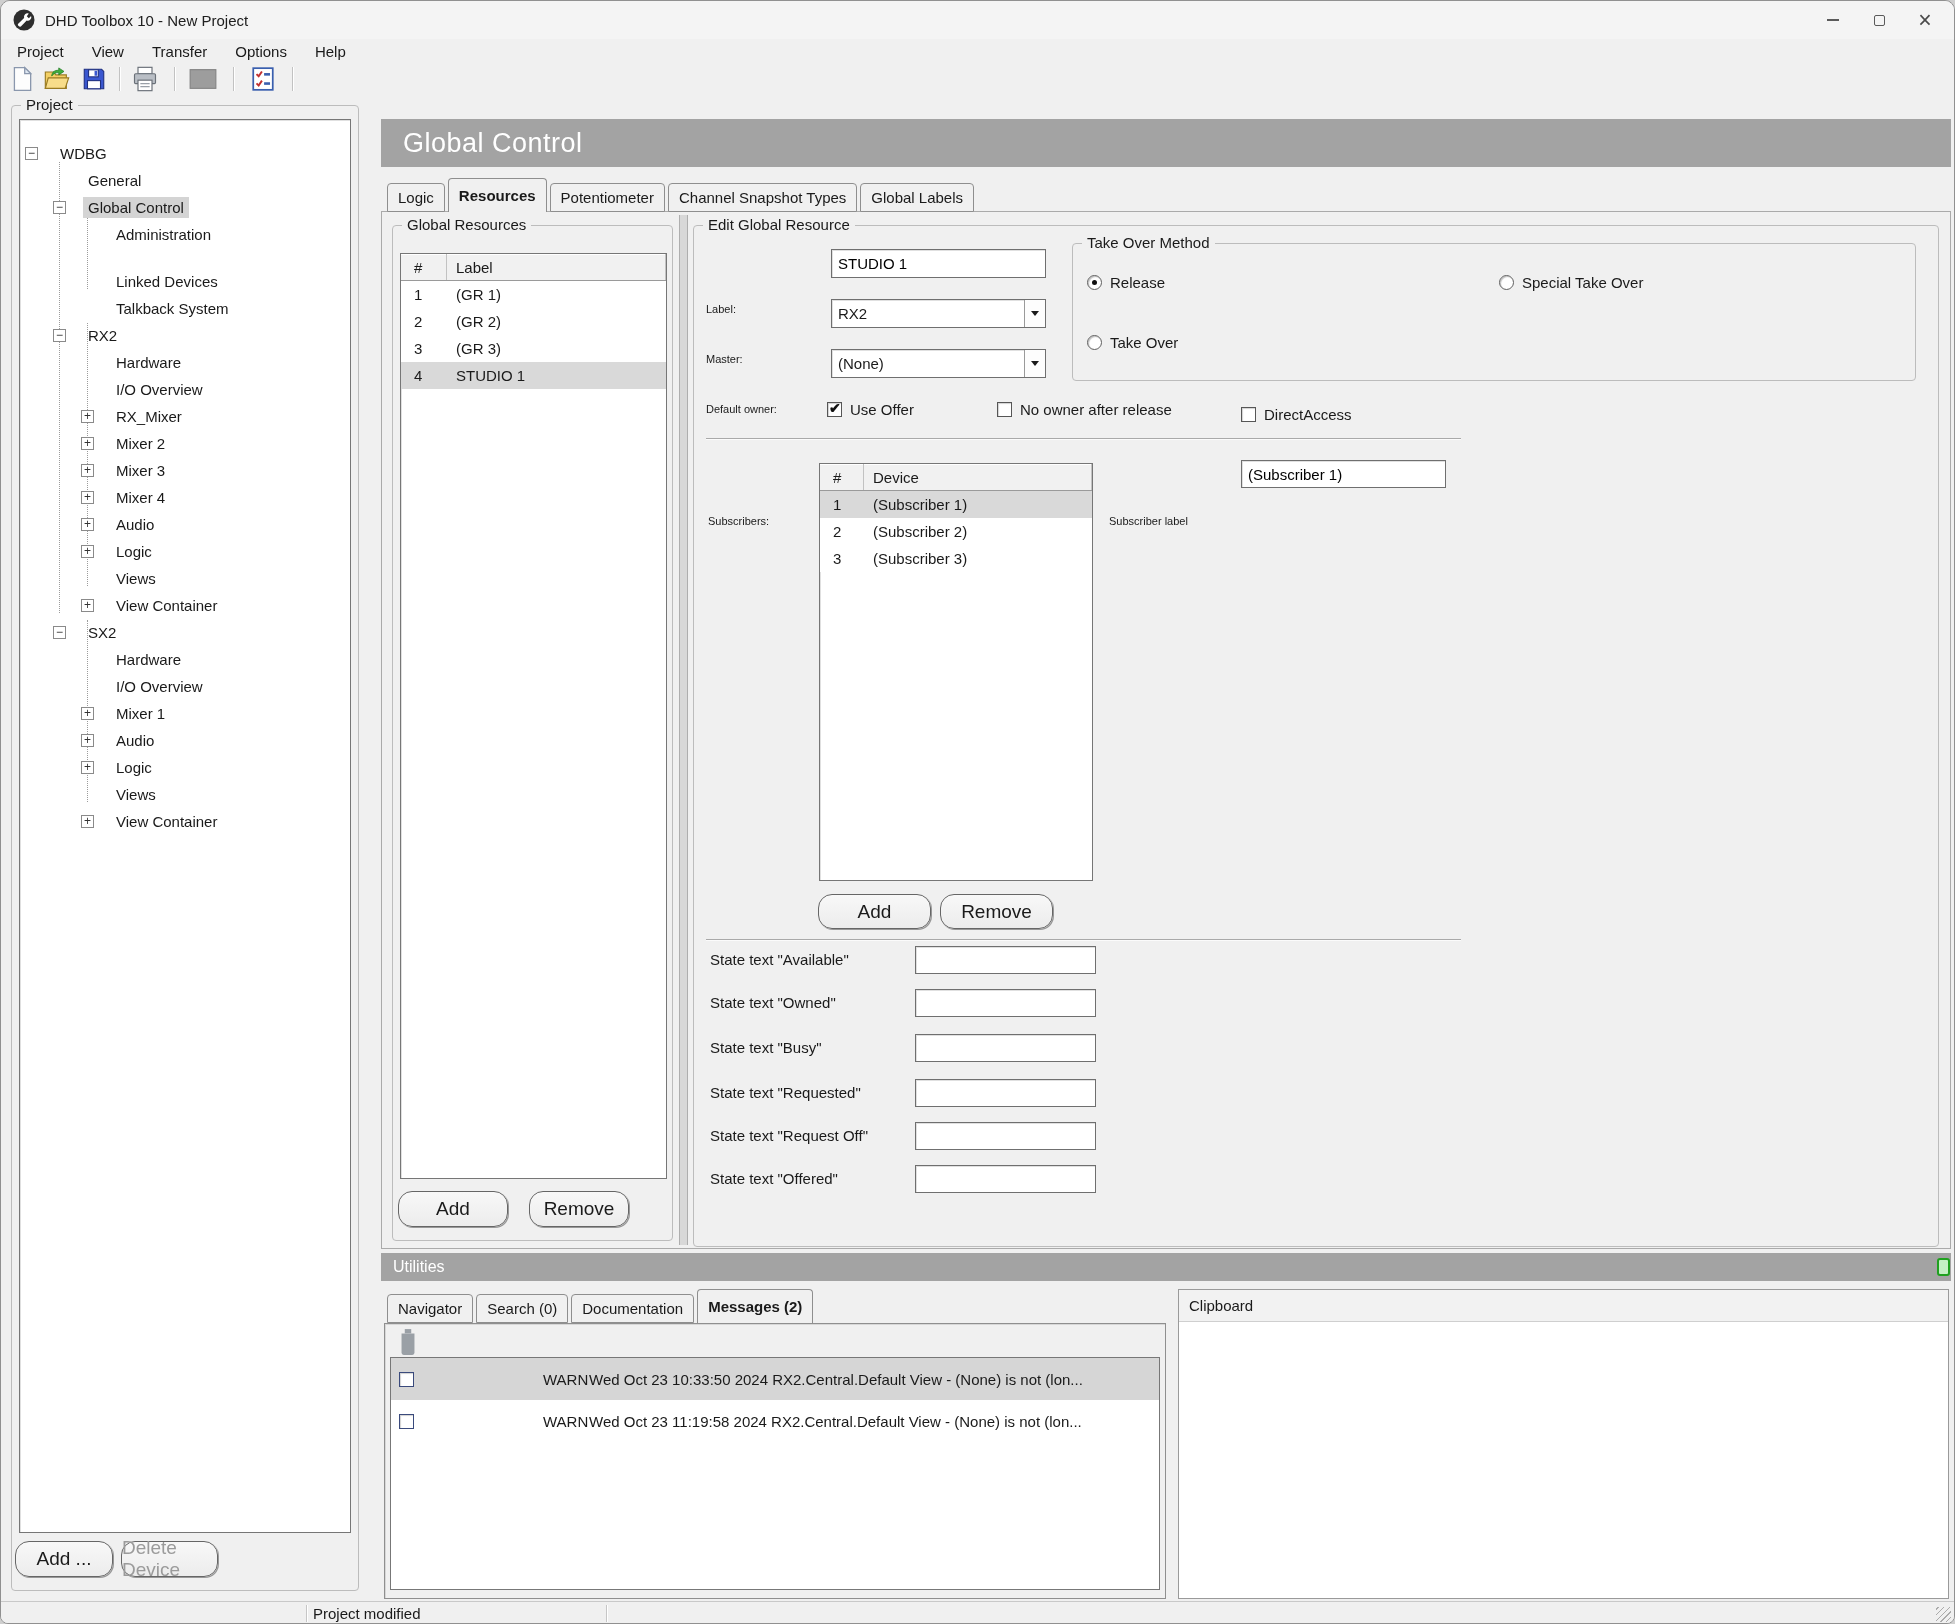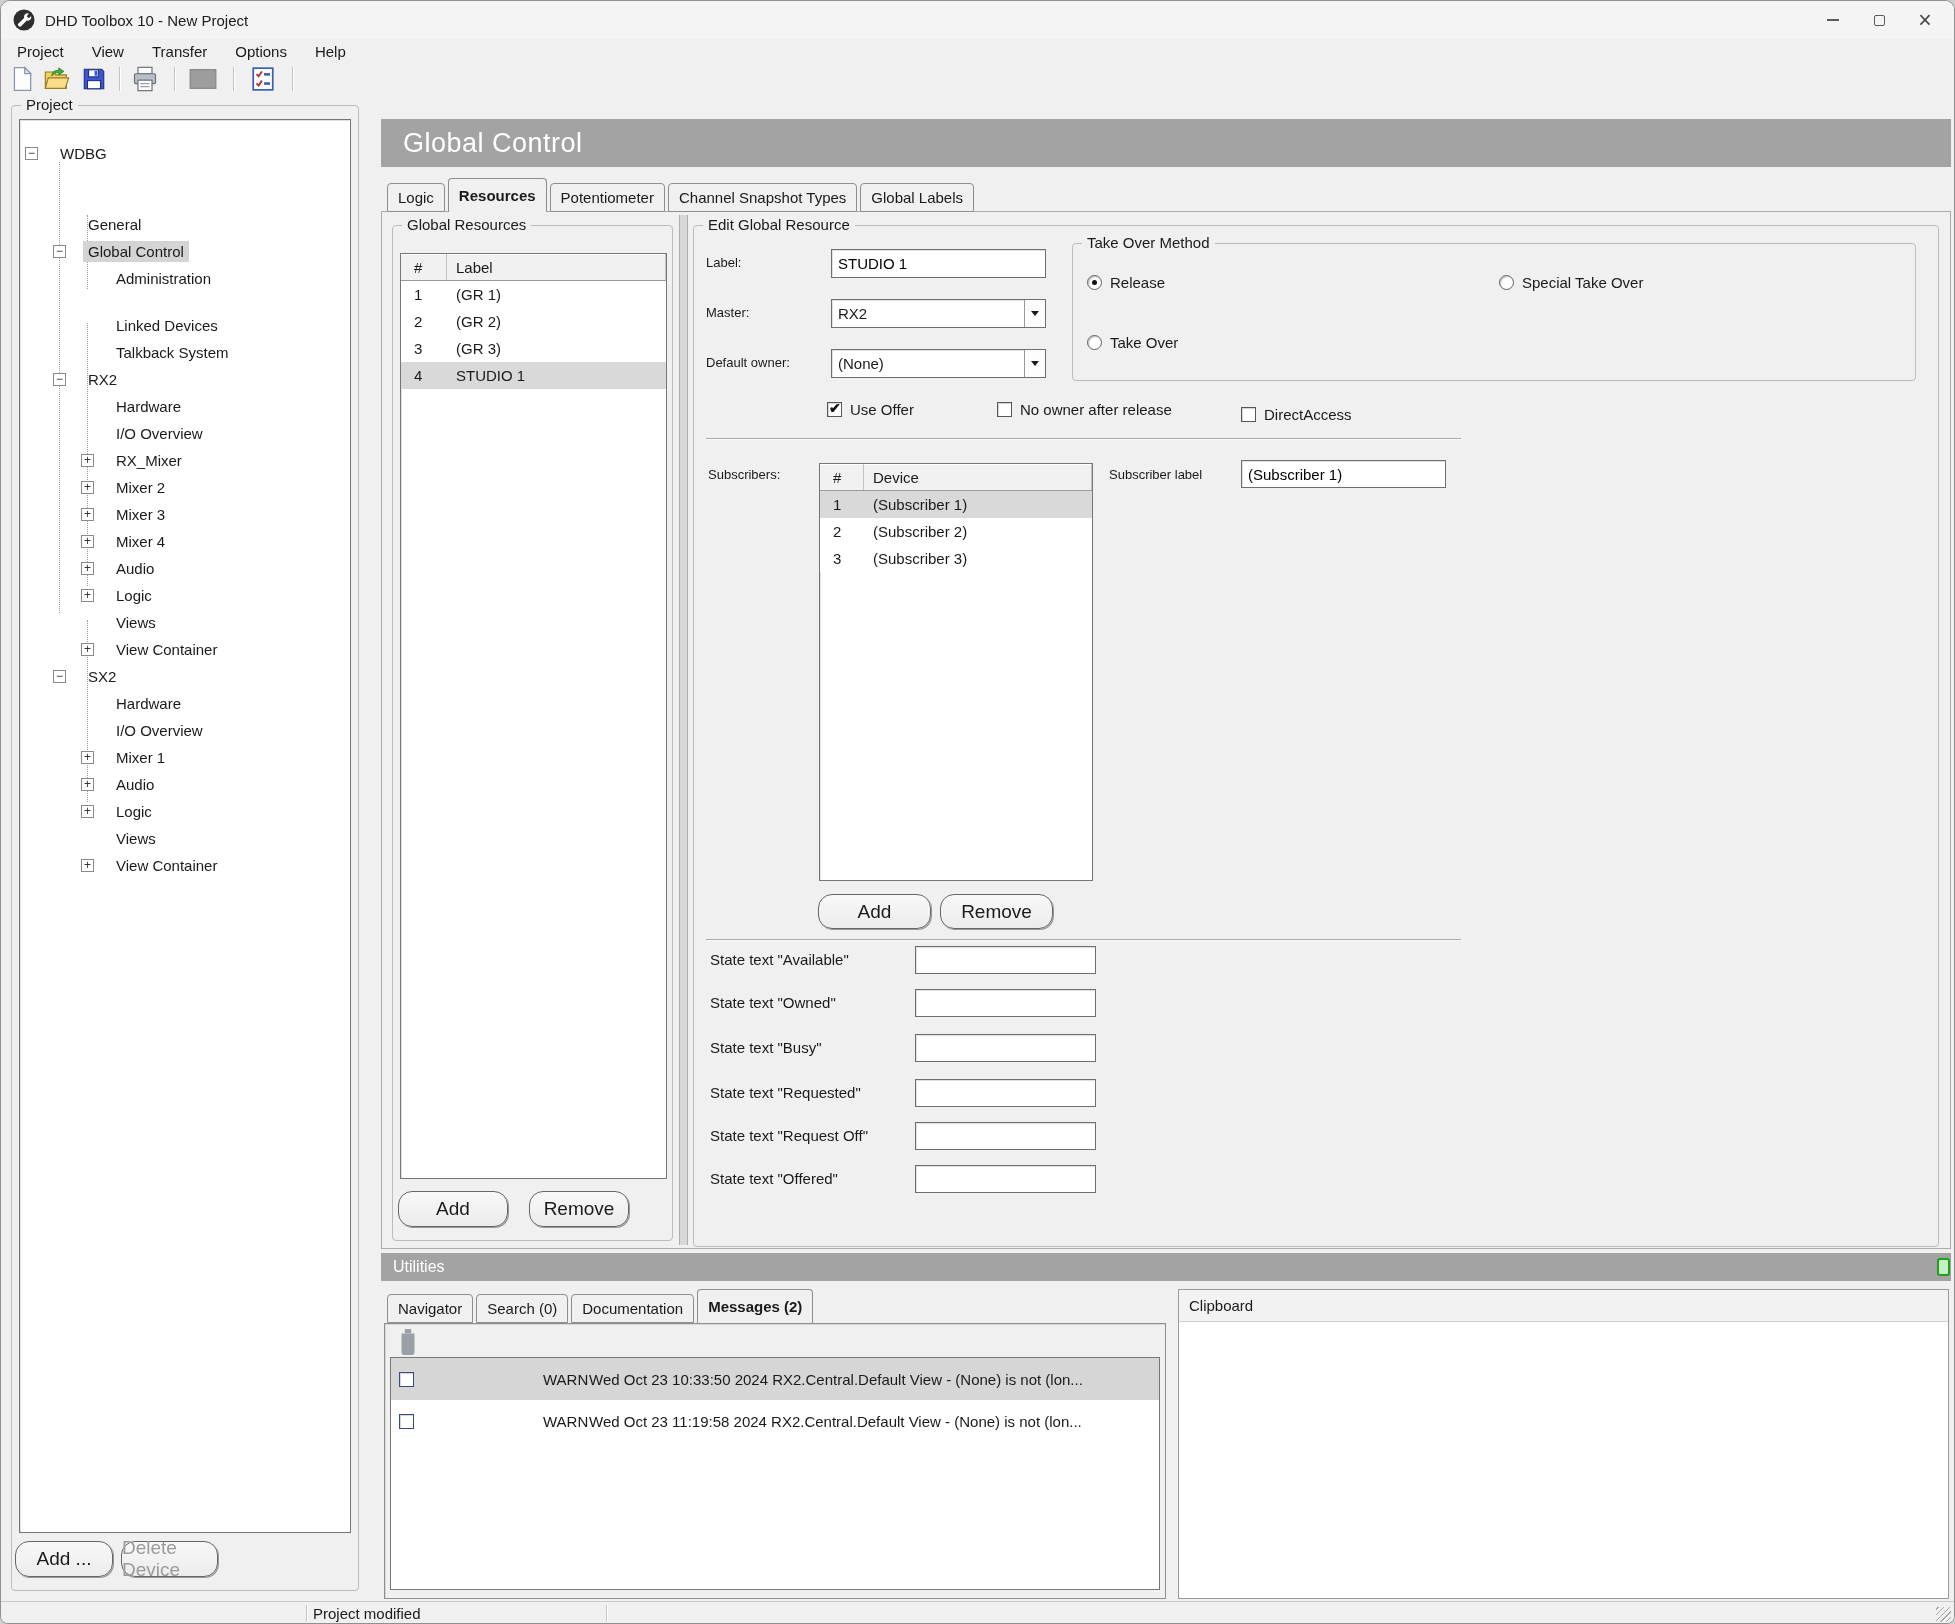--- a/index.html
+++ b/index.html
@@ -41,21 +41,21 @@
          display:flex; align-items:center; justify-content:center; cursor:default; }
   .btn.disabled { color:#9b9b9b; }
   .text-input { position:absolute; border:1px solid #6f6f6f; background:#fff; font-size:15px;
                 font-family:"Liberation Sans", sans-serif; padding:0 6px;
                 box-shadow: inset 1px 1px 0 rgba(0,0,0,.12); }
   .combo { position:absolute; background:#fff; border:1px solid #6f6f6f; box-shadow: inset 1px 1px 0 rgba(0,0,0,.12);
            display:flex; align-items:center; }
   .combo-text { flex:1; font-size:15px; padding-left:6px; }
   .combo-arrow { width:21px; align-self:stretch; border-left:1px solid #9a9a9a; display:flex; align-items:center; justify-content:center; background:#fdfdfd; }
   .combo-arrow::after { content:''; border-left:4px solid transparent; border-right:4px solid transparent; border-top:5px solid #1a1a1a; }
-  .field-label { position:absolute; font-size:13px; }
+  .field-label { position:absolute; font-size:11px;margin-top:48px; }
   .radio-field, .cb-field { position:absolute; display:flex; align-items:center; gap:8px; height:18px; font-size:15px; }
   .radio { width:15px; height:15px; flex:none; border-radius:50%; background:#fff; border:1px solid #5f5f5f;
            box-shadow: inset 1px 1px 1px rgba(0,0,0,.25); position:relative; }
   .radio.checked::after { content:''; position:absolute; left:4px; top:4px; width:5px; height:5px; border-radius:50%; background:#111; }
   .cb-box { width:15px; height:15px; flex:none; background:#fff; border:1px solid #565656;
             box-shadow: inset 1px 1px 1px rgba(0,0,0,.18); position:relative; }
   .cb-box.checked::after { content:'\2714'; position:absolute; left:1px; top:-3px; font-size:14px; font-weight:bold; color:#111; }
   .hdiv { position:absolute; height:1px; background:#a9a9a9; box-shadow:0 1px 0 #fbfbfb; }
 
   
@@ -199,21 +199,21 @@
   </div>
   <div class="project-tree">
     <div class="spine" style="left:39px; top:42px; height:451px;"></div>
     <div class="spine" style="left:67px; top:95px; height:74px;"></div>
     <div class="spine" style="left:67px; top:203px; height:263px;"></div>
     <div class="spine" style="left:67px; top:500px; height:182px;"></div>
   <div class="tree-row" style="padding-left: 5px;">
         <span class="expand-box">−</span>
         <span class="tree-label">WDBG</span>
       </div>
-      <div class="tree-row" style="padding-left: 33px; margin-top: 44px;">
+      <div class="tree-row" style="padding-left: 33px;">
         <span class="leaf-gap"></span>
         <span class="tree-label">General</span>
       </div>
       <div class="tree-row" style="padding-left: 33px;">
         <span class="expand-box">−</span>
         <span class="tree-label selected">Global Control</span>
       </div>
       <div class="tree-row" style="padding-left: 61px;">
         <span class="leaf-gap"></span>
         <span class="tree-label">Administration</span>

